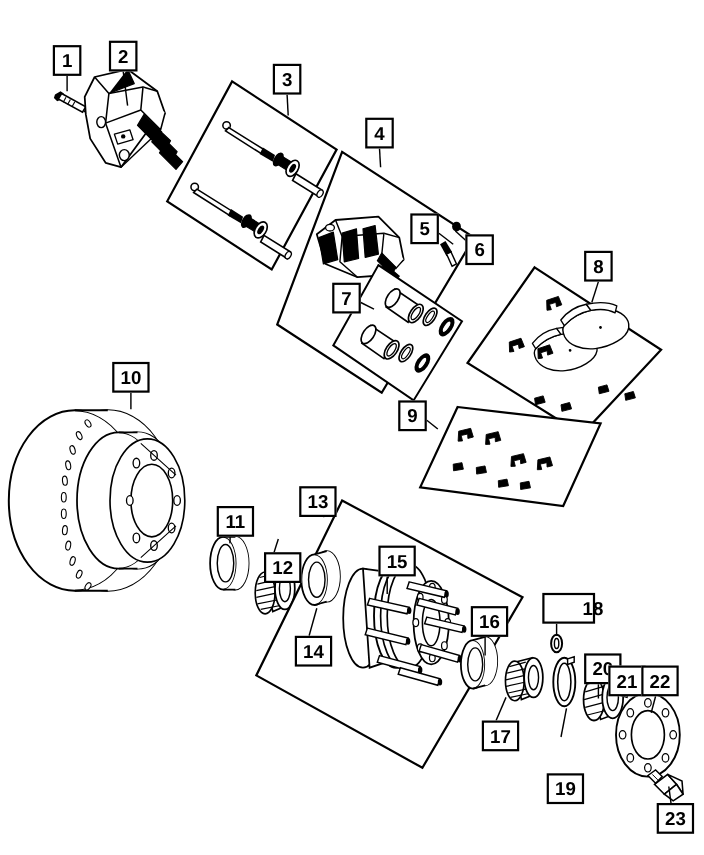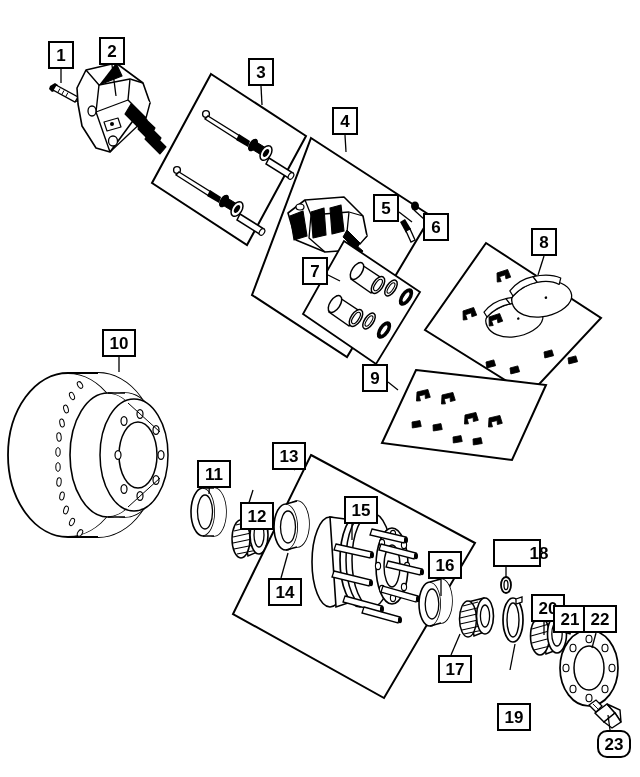--- a/index.html
+++ b/index.html
@@ -463,17 +463,17 @@
       </div>
       <div class="callout w2" style="left: 531px; top: 594px;">
         <span class="c-num">20</span>
       </div>
       <div class="callout w2" style="left: 553px; top: 582px; margin-top: 23px;">
         <span class="c-num">21</span>
       </div>
       <div class="callout w2" style="left: 583px; top: 605px;">
         <span class="c-num">22</span>
       </div>
-      <div class="callout w2" style="left: 597px; top: 730px; border-radius: 10px;">
+      <div class="callout w2" style="left: 597px; top: 730px;">
         <span class="c-num">23</span>
       </div>
     </div>
 </div>
 
 </body></html>

